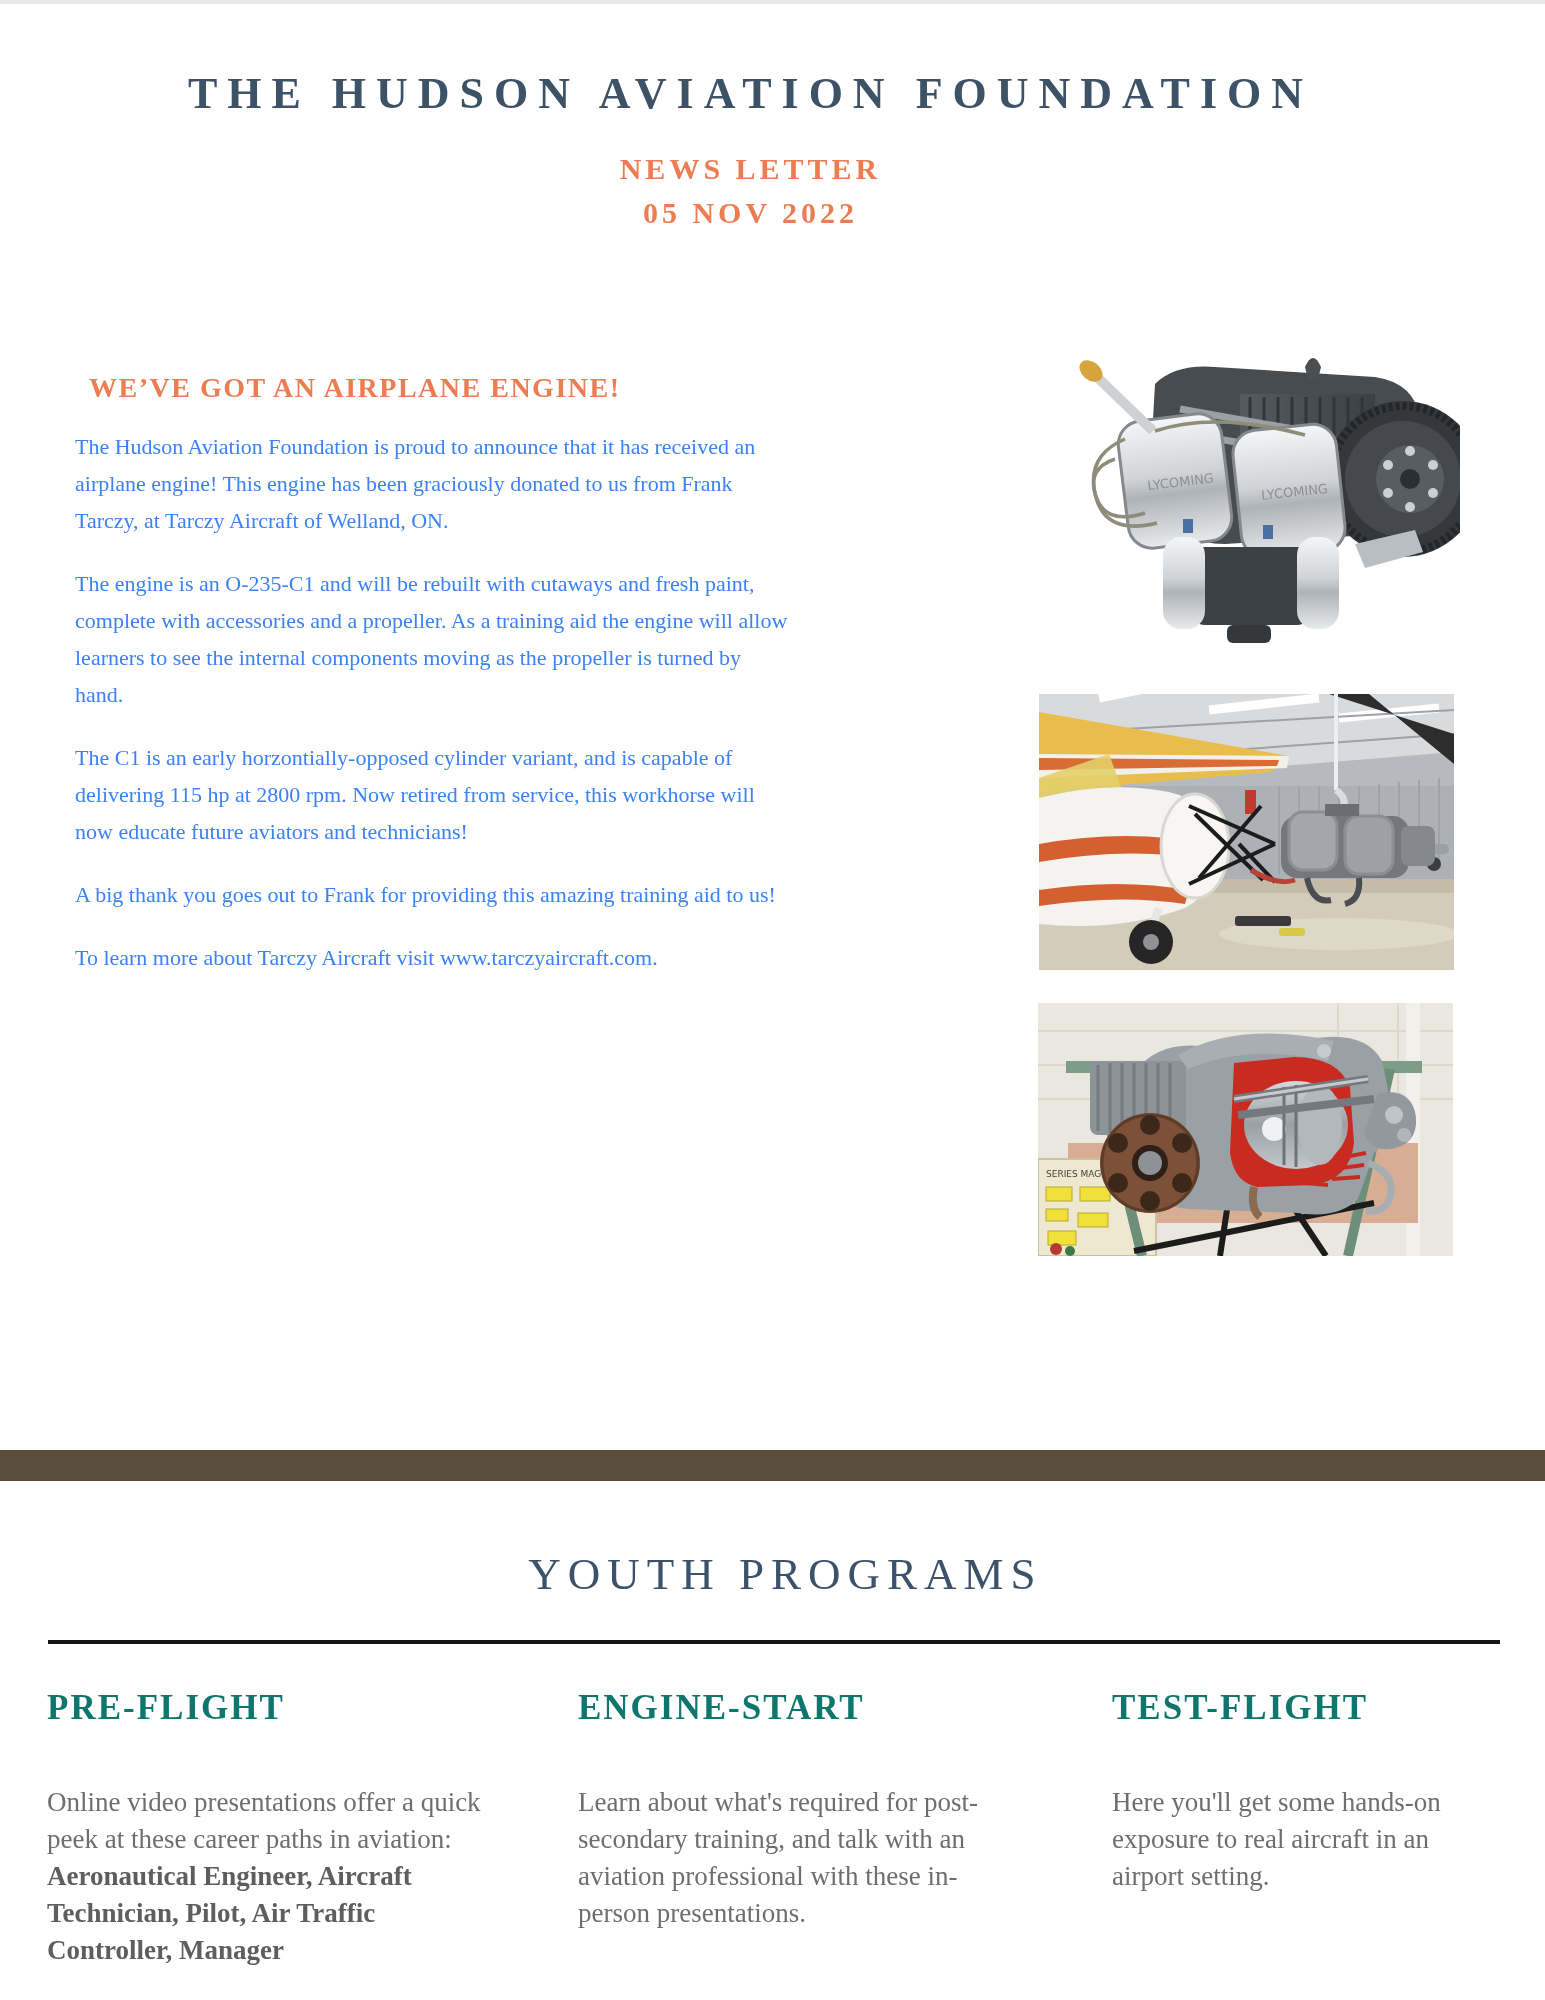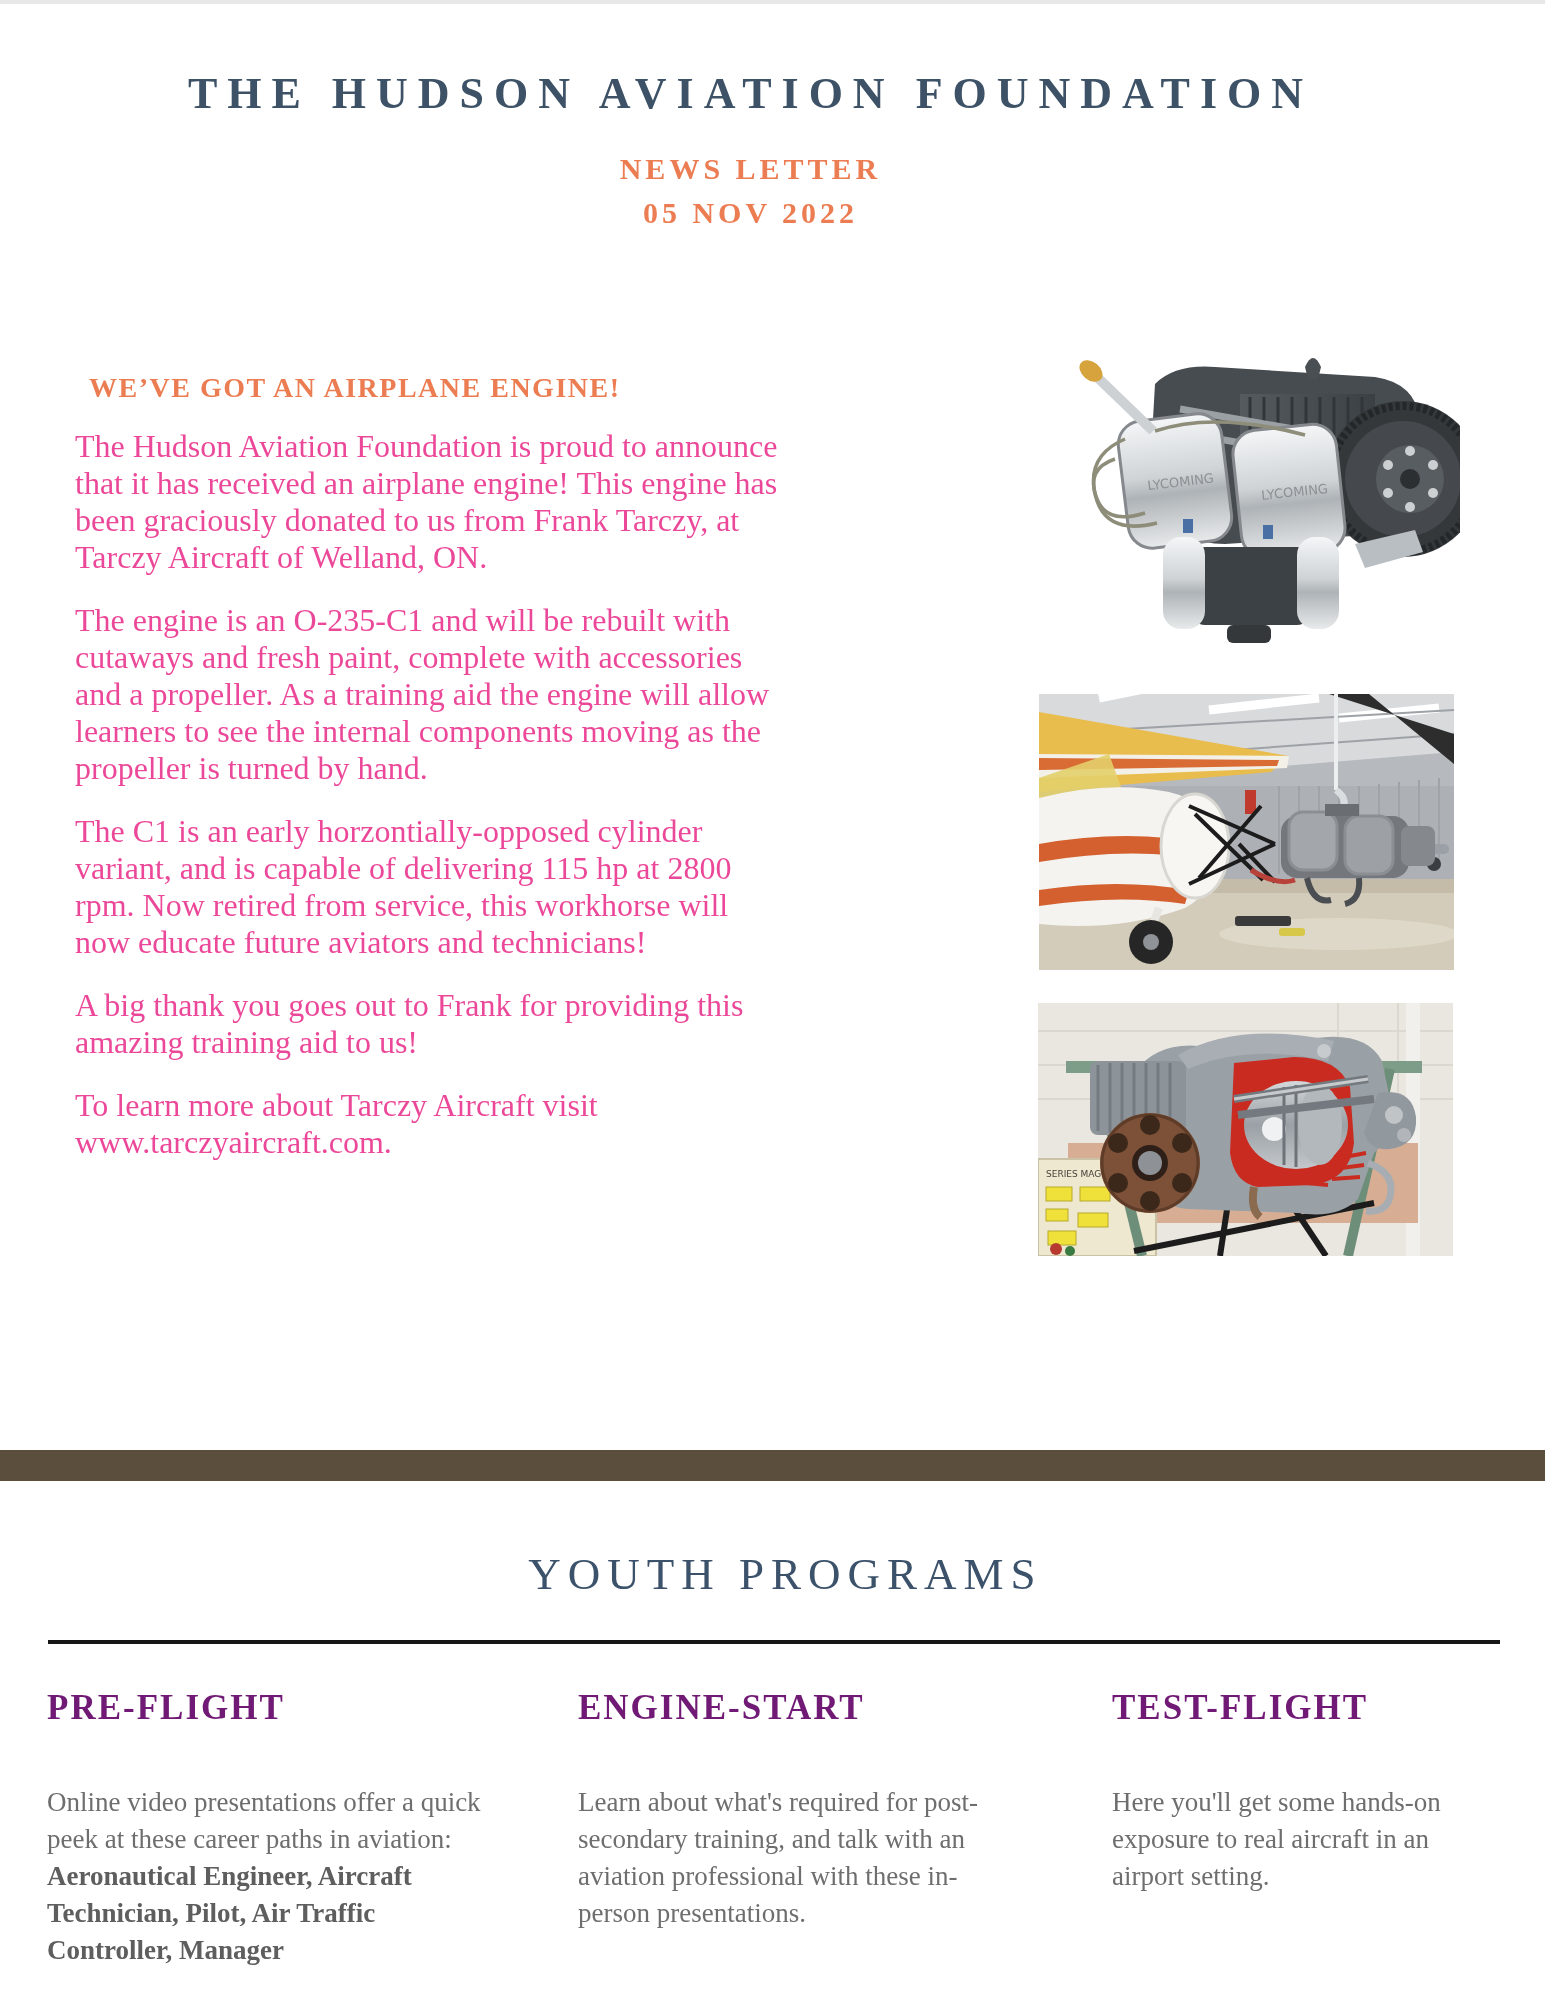--- a/index.html
+++ b/index.html
@@ -20,39 +20,39 @@
   }
   .sub1{top:148px;}
   .sub2{top:192px;}
   
   .article-heading{
     left:89px;top:368px;font-size:28px;font-weight:700;
     letter-spacing:1.5px;color:#ec7c51;
   }
   .article-body{left:75px;top:424px;width:715px;}
   .article-body p{
-    margin:0 0 26px 0;font-size:32px;line-height:37px;color:#ec4899;
+    margin:0 0 26px 0;font-size:22px;line-height:37px;color:#3b82f6;
   }
   
   .photo{overflow:hidden;}
   .photo svg{display:block;}
   .photo1{left:1005px;top:335px;width:455px;height:330px;background:#ffffff;}
   .photo2{left:1039px;top:690px;width:415px;height:276px;}
   .photo3{left:1038px;top:999px;width:415px;height:253px;}
   
   .brown-bar{left:0;top:1446px;width:1545px;height:31px;background:#5c4e3c;}
   
   .youth-title{
     left:0;top:1544px;width:1545px;text-align:center;
     font-size:45px;font-weight:400;letter-spacing:7px;color:#3c526b;padding-left:13px;
   }
   .youth-rule{left:48px;top:1636px;width:1452px;height:4px;background:#161616;}
   .pcol h3{
     margin:0 0 54px 0;font-size:35px;line-height:44px;font-weight:700;
-    letter-spacing:2px;color:#701a75;
+    letter-spacing:2px;color:#0f766e;
   }
   .pcol p{margin:0;font-size:27px;line-height:37px;color:#6e6e6e;}
   .pcol .b{font-weight:700;color:#5e5e5e;}
   .col1{left:47px;top:1682px;width:460px;}
   .col2{left:578px;top:1682px;width:430px;}
   .col3{left:1112px;top:1682px;width:348px;}
 </style>
 </head>
 <body>
 

